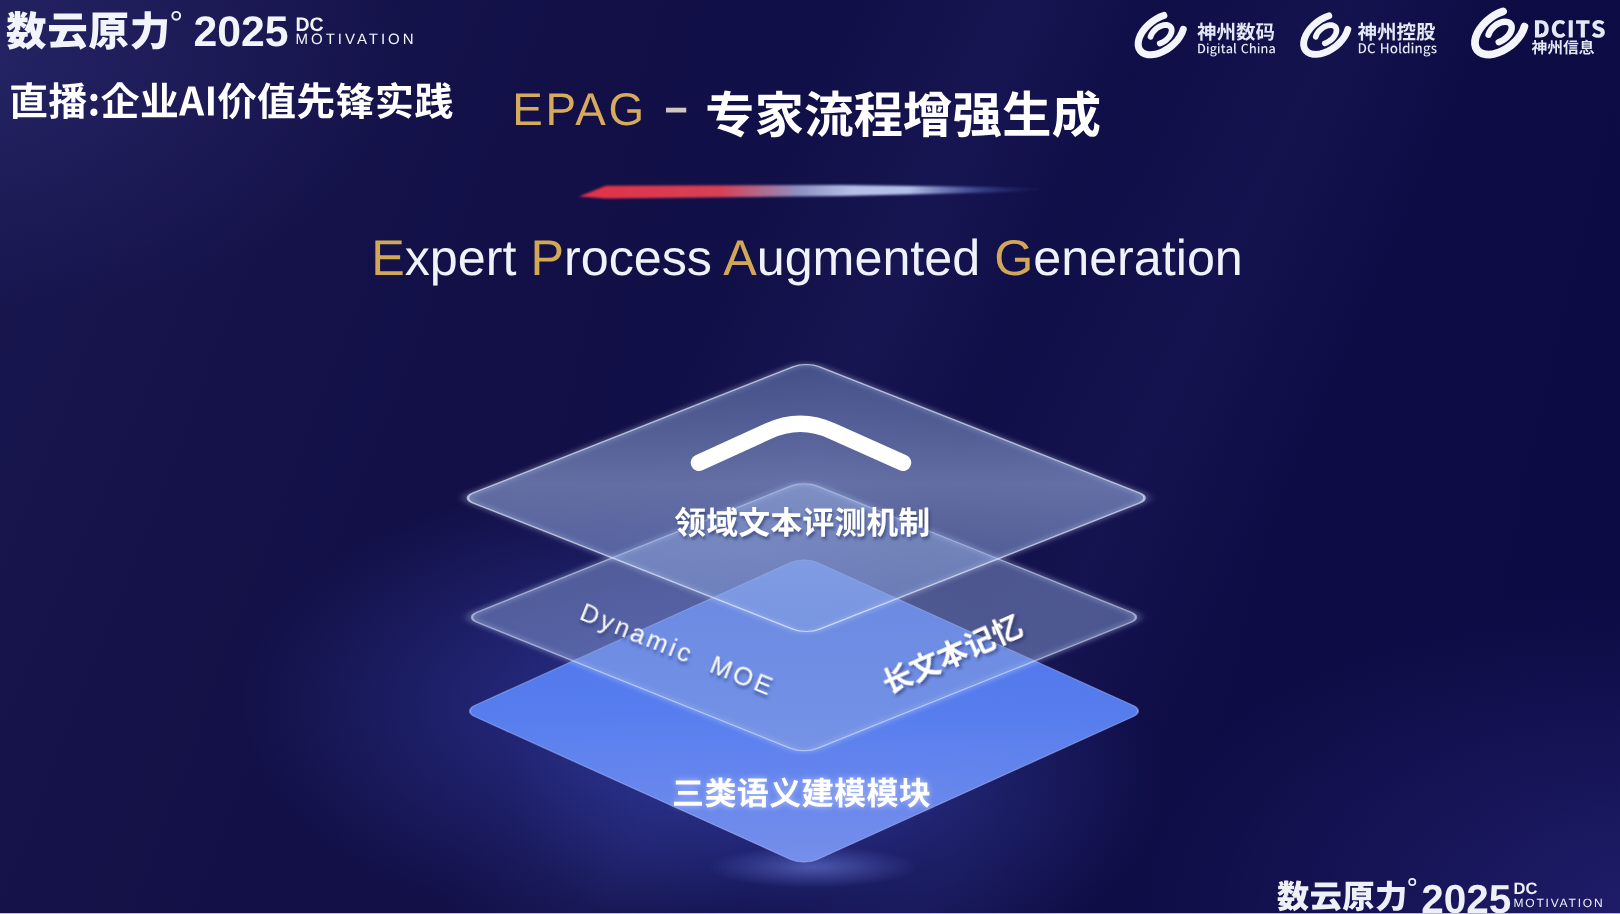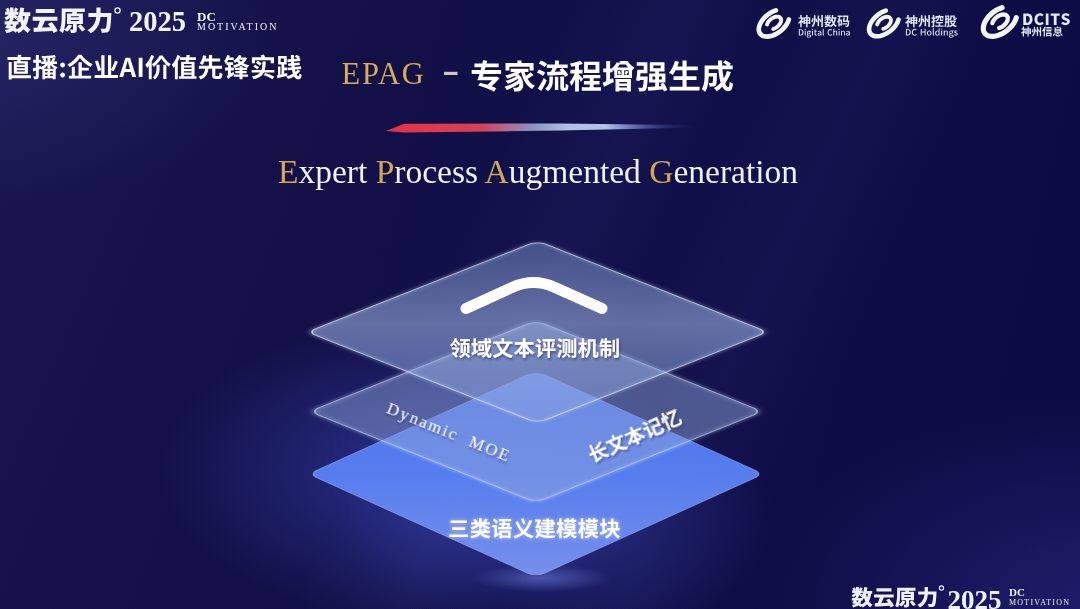--- a/index.html
+++ b/index.html
@@ -4,21 +4,21 @@
  html,body{margin:0;padding:0;width:1080px;height:609px;overflow:hidden;font-family:"Liberation Sans",sans-serif;}
  #stage{position:relative;width:1080px;height:609px;overflow:hidden;
   background:
    radial-gradient(ellipse 70px 14px at 542px 578px, rgba(130,150,250,.45), rgba(130,150,250,0) 100%),
    radial-gradient(ellipse 260px 150px at 420px 470px, rgba(72,92,228,.42), rgba(72,92,228,0) 100%),
    radial-gradient(ellipse 220px 120px at 560px 525px, rgba(72,92,228,.30), rgba(72,92,228,0) 100%),
    radial-gradient(ellipse 480px 300px at 102% 100%, rgba(62,58,165,.40), rgba(62,58,165,0) 72%),
    radial-gradient(ellipse 420px 240px at -2% 6%, rgba(64,66,150,.30), rgba(66,64,135,0) 72%),
    linear-gradient(113deg, rgba(40,40,105,.25) 0%, rgba(40,40,105,0) 30%),
    linear-gradient(115deg, rgba(0,0,0,0) 42%, rgba(72,78,170,.10) 50%, rgba(0,0,0,0) 57%, rgba(72,78,170,.09) 66%, rgba(0,0,0,0) 74%),
-   linear-gradient(103deg, #141146 0%, #110F48 55%, #0B0A42 100%); font-family: Liberation Serif, serif;}
+   linear-gradient(103deg, #141146 0%, #110F48 55%, #0B0A42 100%);}
  .abs{position:absolute;}
  svg{display:block;overflow:visible;}
 </style></head>
 <body>
 <div id="stage">
 
 <svg class="abs" style="left:0;top:0" width="300" height="46" viewBox="0 0 300 46">
  <g fill="#f2f4fb">
   <path transform="translate(4,30.5)" d="M16.3 -23.1C15.7 -18.3 14.4 -13.6 12.2 -10.9C12.7 -10.5 13.5 -9.8 14.1 -9.2H8.6L9.0 -10.1L7.4 -10.5H9.5V-13.3C10.4 -12.6 11.3 -11.8 11.8 -11.3L13.9 -13.9C13.4 -14.3 12.0 -15.1 10.8 -15.7H14.4V-18.8H12.3C12.9 -19.5 13.6 -20.6 14.4 -21.6L11.2 -22.9C10.8 -21.9 10.1 -20.5 9.5 -19.6V-23.1H5.9V-18.8H4.2L5.9 -19.5C5.6 -20.4 5.0 -21.8 4.3 -22.8L1.5 -21.6C2.0 -20.7 2.5 -19.6 2.8 -18.8H1.1V-15.7H4.8C3.5 -14.5 1.9 -13.4 0.4 -12.9C1.1 -12.2 1.9 -10.9 2.3 -10.0C3.5 -10.7 4.8 -11.6 5.9 -12.7V-10.8L5.4 -10.9L4.6 -9.2H0.6V-6.0H3.0C2.3 -4.8 1.7 -3.7 1.1 -2.8L4.5 -1.8L4.8 -2.2L5.6 -1.8C4.4 -1.2 2.8 -0.8 0.8 -0.6C1.4 0.2 2.1 1.5 2.3 2.6C5.2 2.1 7.4 1.3 9.0 0.2C10.0 0.9 10.9 1.5 11.6 2.2L13.1 0.6C13.6 1.4 14.1 2.2 14.3 2.7C16.5 1.6 18.3 0.3 19.7 -1.3C20.8 0.2 22.2 1.5 23.9 2.5C24.5 1.4 25.8 -0.1 26.7 -0.9C24.8 -1.9 23.3 -3.2 22.1 -4.9C23.5 -7.6 24.3 -10.8 24.8 -14.6H26.3V-18.3H19.5C19.8 -19.7 20.0 -21.1 20.2 -22.5ZM6.9 -6.0H8.9C8.7 -5.4 8.5 -4.8 8.2 -4.3L6.4 -5.0ZM12.6 -6.0H14.5V-8.8L15.3 -8.0C15.6 -8.4 15.8 -8.8 16.1 -9.3C16.5 -7.8 17.0 -6.3 17.6 -5.0C16.4 -3.6 15.0 -2.4 13.2 -1.5C12.7 -1.8 12.1 -2.2 11.4 -2.6C11.9 -3.6 12.3 -4.7 12.6 -6.0ZM11.2 -18.8H9.5V-19.5ZM20.8 -14.6C20.6 -12.8 20.3 -11.2 19.8 -9.7C19.3 -11.2 18.9 -12.9 18.6 -14.6Z M31.8 -21.5V-17.5H50.6V-21.5ZM43.9 -6.6C44.7 -5.6 45.6 -4.5 46.3 -3.3L37.9 -3.0C38.9 -5.0 40.0 -7.4 41.0 -9.7H53.4V-13.8H28.7V-9.7H35.8C35.2 -7.4 34.2 -4.9 33.3 -2.8L29.5 -2.7L29.8 1.4C34.7 1.2 41.8 0.8 48.6 0.4C49.0 1.2 49.3 1.9 49.5 2.6L53.6 0.4C52.5 -2.2 50.1 -5.8 47.8 -8.5Z M66.8 -10.5H74.9V-9.5H66.8ZM66.8 -14.2H74.9V-13.2H66.8ZM73.5 -4.3C75.2 -2.7 77.2 -0.4 78.1 1.1L81.3 -0.9C80.3 -2.5 78.2 -4.6 76.5 -6.2ZM64.5 -6.0C63.6 -4.2 62.0 -2.3 60.2 -1.1C61.3 -5.3 61.6 -10.3 61.6 -13.9V-18.5H68.3L68.2 -17.1H63.0V-6.6H69.0V-1.2C69.0 -0.9 68.9 -0.8 68.5 -0.8C68.1 -0.8 66.9 -0.8 65.9 -0.9C66.3 0.1 66.8 1.5 67.0 2.6C68.8 2.6 70.2 2.6 71.4 2.0C72.5 1.5 72.8 0.6 72.8 -1.1V-6.6H78.9V-17.1H72.6L73.0 -18.4L70.8 -18.5H80.8V-22.1H57.7V-13.9C57.7 -9.6 57.5 -3.5 55.4 0.6C56.4 0.9 58.1 1.9 58.9 2.5C59.4 1.5 59.8 0.4 60.1 -0.8C61.1 -0.3 62.5 0.7 63.2 1.3C65.0 -0.1 67.0 -2.5 68.2 -5.0Z M92.4 -23.0V-17.6H84.4V-13.6H92.2C91.8 -9.0 89.9 -3.7 83.5 -0.5C84.5 0.2 86.0 1.8 86.6 2.7C94.1 -1.3 96.0 -8.0 96.5 -13.6H103.2C102.8 -6.3 102.3 -2.9 101.5 -2.1C101.1 -1.8 100.8 -1.7 100.3 -1.7C99.5 -1.7 98.0 -1.7 96.4 -1.8C97.1 -0.7 97.7 1.1 97.7 2.3C99.3 2.3 101.0 2.3 102.1 2.1C103.3 1.9 104.2 1.6 105.1 0.4C106.3 -1.1 106.8 -5.2 107.3 -15.8C107.4 -16.3 107.4 -17.6 107.4 -17.6H96.6V-23.0Z"></path>
   <circle cx="117.5" cy="10.5" r="2.6" fill="none" stroke="#f2f4fb" stroke-width="1.3"></circle>

